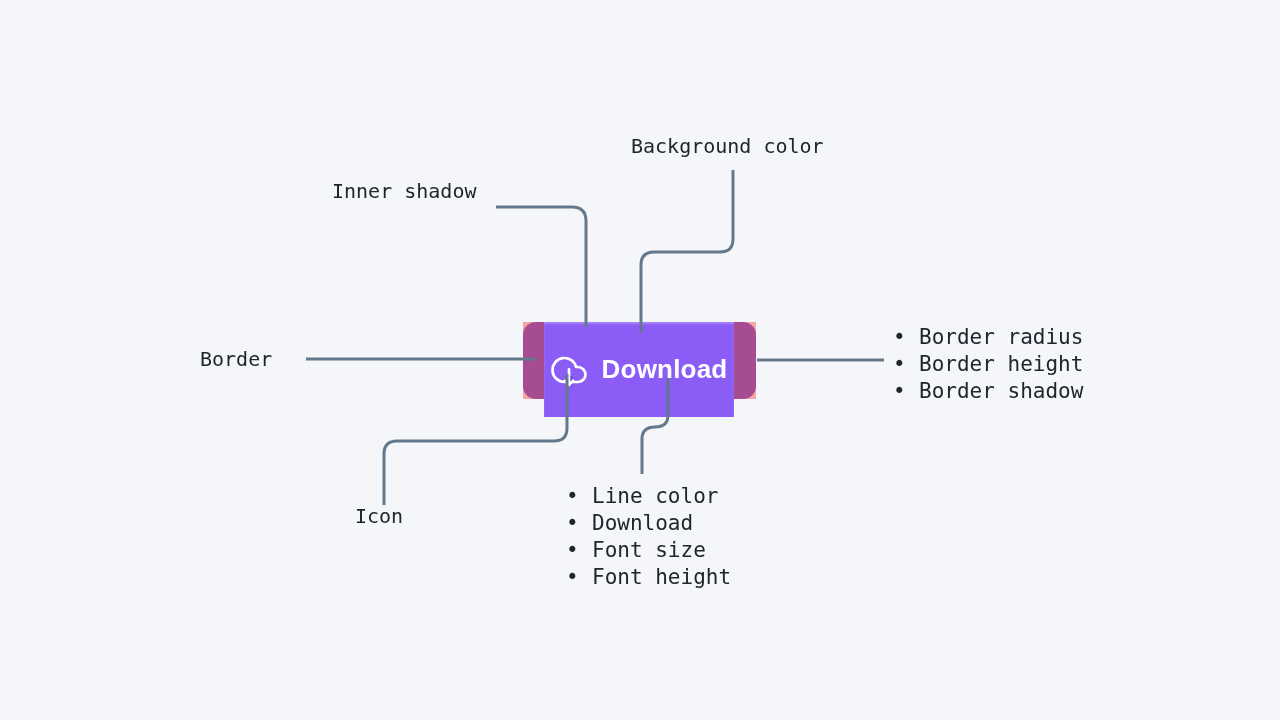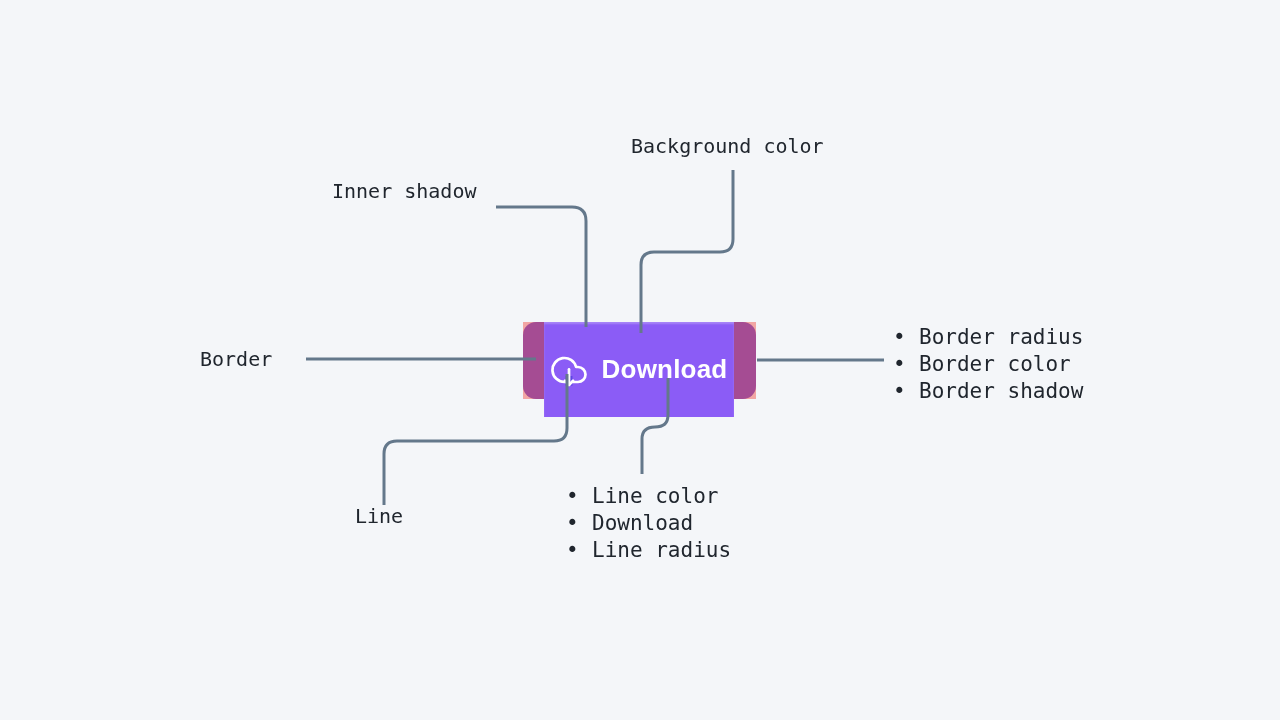--- a/index.html
+++ b/index.html
@@ -79,27 +79,28 @@
     <path d="M567 374 V428 Q567 441 554 441 H397 Q384 441 384 454 V505"></path>
     <path d="M668 378 V415 Q668 427 655 427 Q642 427 642 439 V474"></path>
   </svg>
 
   <div class="lbl" style="left:631px; top:133px;">Background color</div>
 
   <div class="lbl" style="left:332px; top:178px;">Inner shadow</div>
 
   <div class="lbl" style="left:200px; top:346px;">Border</div>
 
-  <div class="lbl" style="left:355px; top:503px;">Line</div>
+  <div class="lbl" style="left:355px; top:503px;">Icon</div>
 
   <ul class="alist" style="left:889px; top:320px;">
     <li><span class="b">•</span><span>Border radius</span></li>
-    <li><span class="b">•</span><span>Border color</span></li>
+    <li><span class="b">•</span><span>Border height</span></li>
     <li><span class="b">•</span><span>Border shadow</span></li>
   </ul>
 
   <ul class="alist" style="left:562px; top:479px;">
     <li><span class="b">•</span><span>Line color</span></li>
     <li><span class="b">•</span><span>Download</span></li>
-    <li><span class="b">•</span><span>Line radius</span></li>
+    <li><span class="b">•</span><span>Font size</span></li>
+    <li><span class="b">•</span><span>Font height</span></li>
   </ul>
 
 </div>
 
 </body></html>

